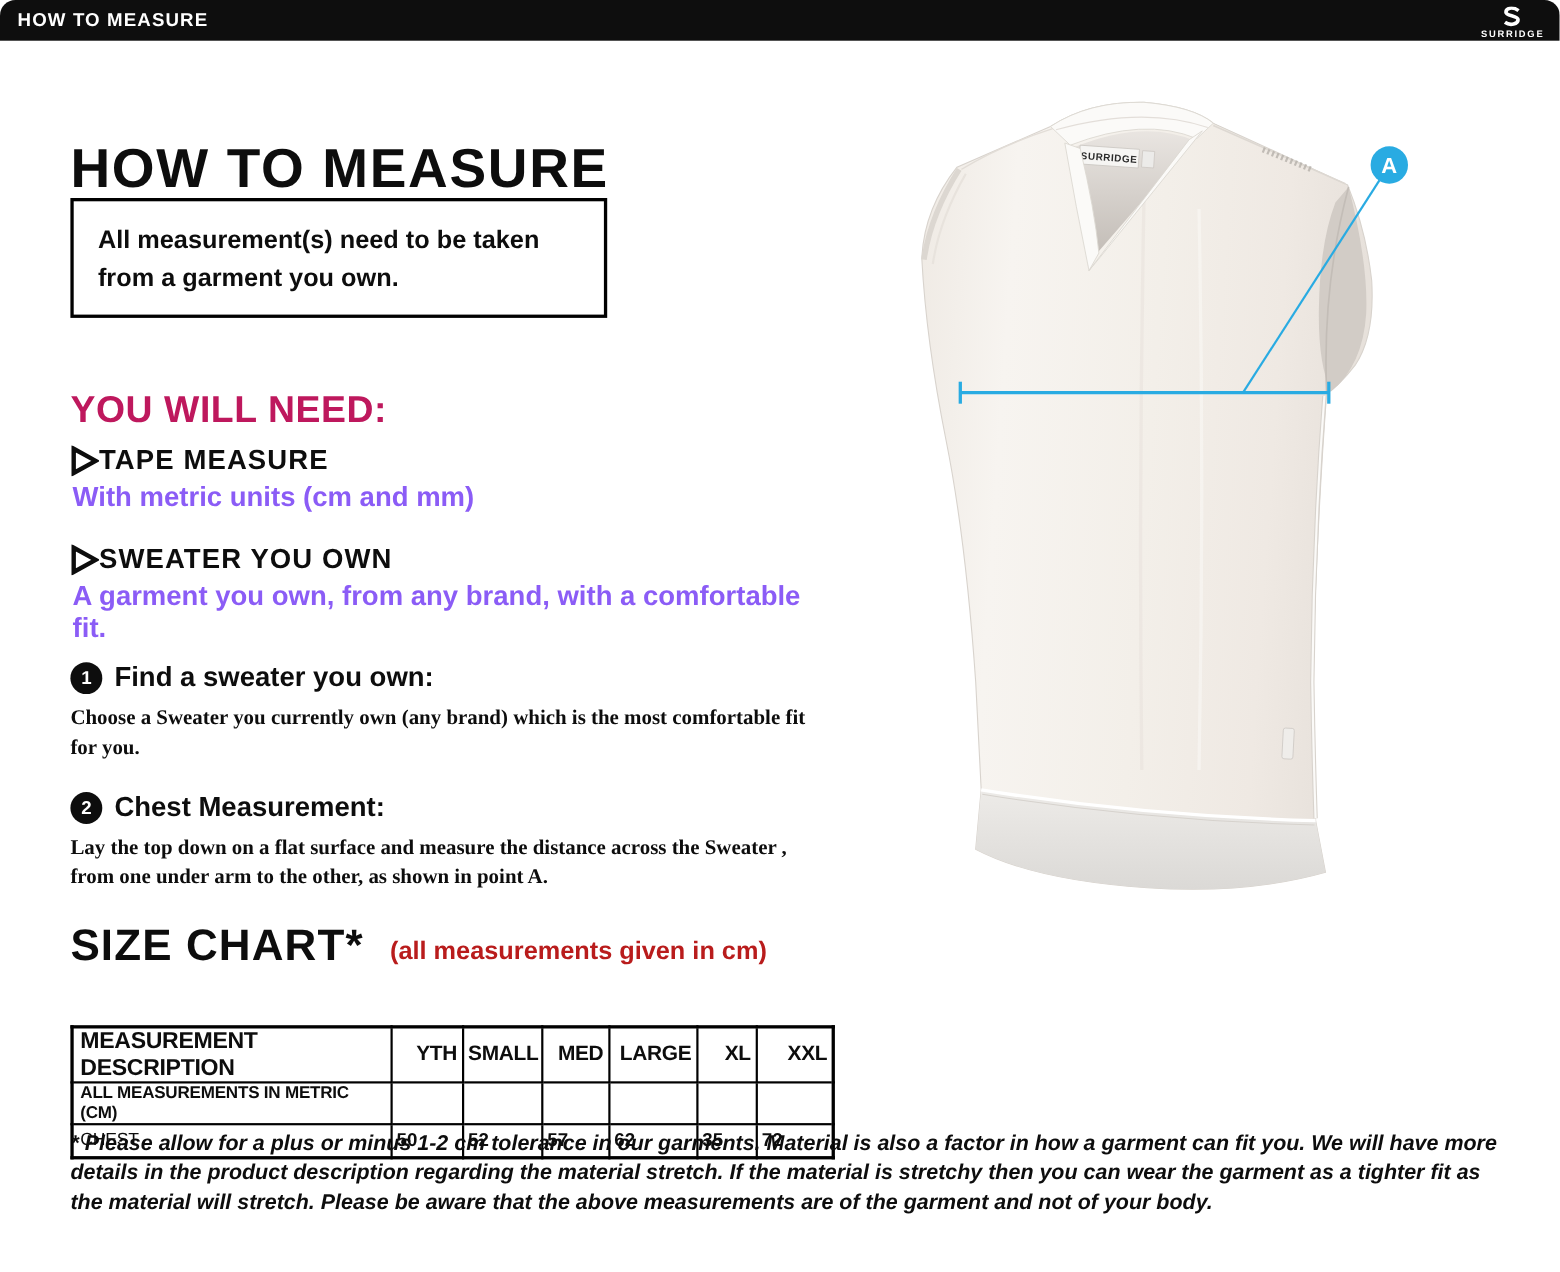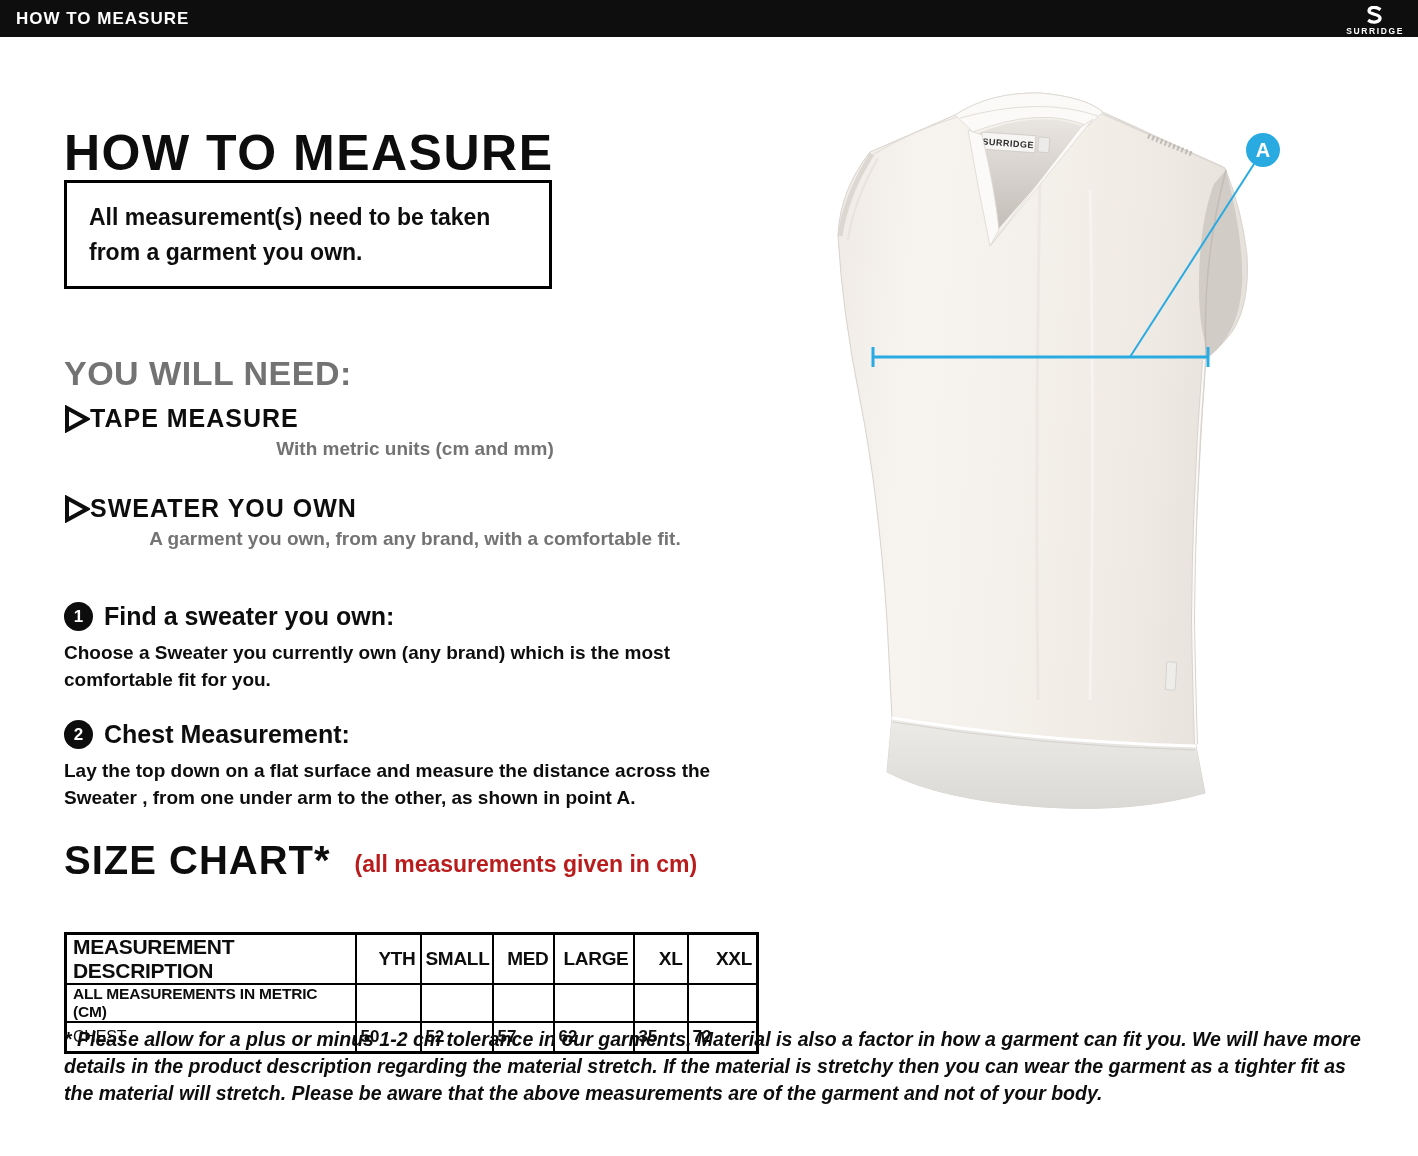--- a/index.html
+++ b/index.html
@@ -1,44 +1,44 @@
 <!DOCTYPE html>
 <html><head>
 <meta charset="utf-8">
 <style>
   html,body{margin:0;padding:0;background:#ffffff;}
   body{font-family:"Liberation Sans","DejaVu Sans",sans-serif;color:#111;}
-  .page{position:relative;width:1418px;height:1156px;background:#fff;overflow:hidden;}
+  .page{position:relative;width:1418px;height:1156px;background:#fff;overflow:hidden;border-radius:14px;}
 
   
   .topbar{position:absolute;left:0;top:0;width:1418px;height:37px;background:#0e0e0e;
           display:flex;align-items:center;justify-content:space-between;}
   .topbar-title{color:#fff;font-size:17px;font-weight:bold;letter-spacing:1px;padding-left:16px;}
   .topbar-logo{display:flex;flex-direction:column;align-items:center;padding-right:14px;margin-top:4px;}
   .topbar-logo .logo-text{color:#fff;font-size:8.5px;font-weight:bold;letter-spacing:1.6px;margin-top:-2px;}
 
   
   .h1{position:absolute;left:64px;top:90px;font-size:50px;font-weight:bold;letter-spacing:1.5px;color:#0d0d0d;}
   .note-box{position:absolute;left:64px;top:180px;width:488px;box-sizing:border-box;
             border:3px solid #000;padding:17px 22px;}
   .note-box p{margin:0;font-size:23px;font-weight:bold;line-height:1.5;color:#0d0d0d;}
-  .h2-need{position:absolute;left:64px;top:326px;font-size:34px;font-weight:bold;letter-spacing:0.5px;color:#737373;}
+  .h2-need{position:absolute;left:64px;top:326px;font-size:34px;font-weight:bold;letter-spacing:0.5px;color:#be185d;}
 
   .need-item{position:absolute;left:64px;width:700px;}
   .need-item .row{display:flex;align-items:center;}
   .need-item .title{font-size:25px;font-weight:bold;letter-spacing:1px;color:#0d0d0d;}
-  .need-item .desc{margin:5px 0 0 2px;font-size:19px;font-weight:bold;color:#737373;text-align:center;}
+  .need-item .desc{margin:5px 0 0 2px;font-size:25px;font-weight:bold;color:#8b5cf6;}
   .tri-icon{flex:0 0 auto;display:block;}
 
   .step{position:absolute;left:64px;width:680px;}
   .step .row{display:flex;align-items:center;gap:11px;}
   .badge{width:29px;height:29px;border-radius:50%;background:#0d0d0d;color:#fff;
          display:flex;align-items:center;justify-content:center;font-size:17px;font-weight:bold;}
   .step .title{font-size:25px;font-weight:bold;color:#0d0d0d;}
-  .step .desc{margin:9px 0 0 0;font-size:19px;font-weight:bold;line-height:1.4;color:#0d0d0d;width:672px;}
+  .step .desc{margin:9px 0 0 0;font-size:19px;font-weight:bold;line-height:1.4;color:#0d0d0d;width:672px;font-family:Liberation Serif, serif;}
 
   .size-heading{position:absolute;left:64px;top:838px;display:flex;align-items:flex-end;}
   .size-heading .big{font-size:40px;font-weight:bold;letter-spacing:1px;color:#0d0d0d;}
   .size-heading .small{font-size:23px;font-weight:bold;color:#b91c1c;margin-left:24px;padding-bottom:5px;}
 
   table.size{position:absolute;left:64px;top:932px;width:692px;border-collapse:collapse;
              table-layout:fixed;border:3px solid #000;}
   table.size th,table.size td{border:2px solid #000;padding:0 4px;color:#0d0d0d;}
   table.size th{height:40px;font-size:19px;font-weight:bold;text-align:right;letter-spacing:-0.3px;}
   table.size th.t-desc{font-size:21px;text-align:left;padding-left:6px;}

